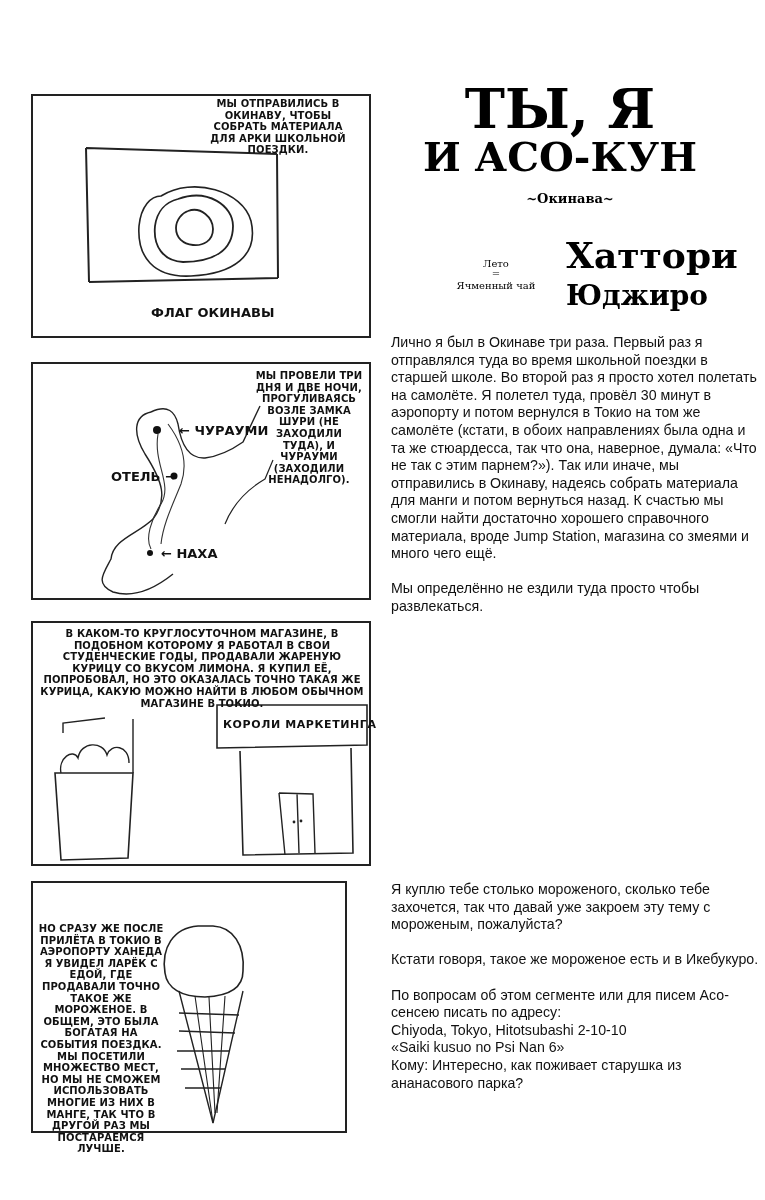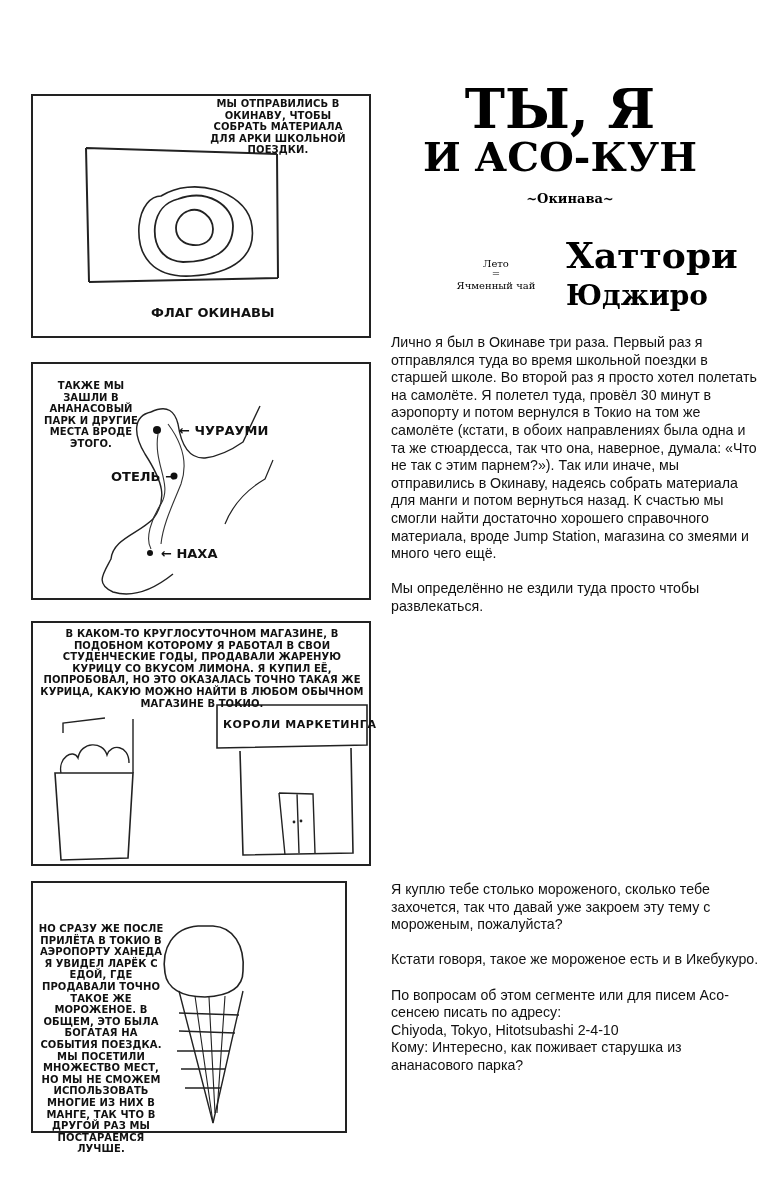--- a/index.html
+++ b/index.html
@@ -41,21 +41,21 @@
   <svg width="340" height="238" viewBox="0 0 340 238">
     <path d="M118 48 C 100 52, 100 70, 112 90 C 130 118, 135 135, 120 155 C 105 170, 80 175, 78 195 C 70 210, 62 220, 80 228 C 100 234, 120 226, 140 210" stroke="#222" stroke-width="1.4" fill="none"></path>
     <path d="M118 48 C 135 40, 142 48, 145 60 C 148 80, 155 95, 172 94 C 188 92, 200 85, 210 78 L 227 42" stroke="#222" stroke-width="1.4" fill="none"></path>
     <path d="M192 160 C 200 140, 215 125, 232 115 L 240 96" stroke="#222" stroke-width="1.2" fill="none"></path>
     <path d="M125 70 C 120 100, 140 120, 128 140 C 118 155, 112 175, 118 185" stroke="#333" stroke-width="1.1" fill="none"></path>
     <path d="M135 60 C 150 80, 155 100, 148 120 C 140 140, 130 160, 128 180" stroke="#333" stroke-width="1.1" fill="none"></path>
     <circle cx="124" cy="66" r="4" fill="#111"></circle>
     <circle cx="141" cy="112" r="3.5" fill="#111"></circle>
     <circle cx="117" cy="189" r="3" fill="#111"></circle>
   </svg>
-  <div class="cap" style="left:8px; top:16px; width:100px;">Также мы зашли в ананасовый парк и другие места вроде этого.</div>
+  <div class="cap" style="left:222px; top:6px; width:108px;">Мы провели три дня и две ночи, прогуливаясь возле замка Шури (не заходили туда), и Чурауми (заходили ненадолго).</div>
   <div class="lbl" style="left:146px; top:61px;">← Чурауми</div>
   <div class="lbl" style="left:78px; top:107px;">Отель →</div>
   <div class="lbl" style="left:128px; top:184px;">← Наха</div>
 </div>
 
 <div class="panel" style="left:31px; top:621px; width:340px; height:245px;">
   <svg width="340" height="245" viewBox="0 0 340 245">
 
     <path d="M22 150 L 100 150 L 95 235 L 28 237 Z" stroke="#222" stroke-width="1.6" fill="none"></path>
     <path d="M30 110 L 30 100 L 72 95 M 100 96 L 100 150" stroke="#222" stroke-width="1.4" fill="none"></path>
@@ -84,15 +84,16 @@
 
 <div class="body-text" style="left:391px; top:334px; width:372px;">
   <p>Лично я был в Окинаве три раза. Первый раз я отправлялся туда во время школьной поездки в старшей школе. Во второй раз я просто хотел полетать на самолёте. Я полетел туда, провёл 30 минут в аэропорту и потом вернулся в Токио на том же самолёте (кстати, в обоих направлениях была одна и та же стюардесса, так что она, наверное, думала: «Что не так с этим парнем?»). Так или иначе, мы отправились в Окинаву, надеясь собрать материала для манги и потом вернуться назад. К счастью мы смогли найти достаточно хорошего справочного материала, вроде Jump Station, магазина со змеями и много чего ещё.</p>
   <p>Мы определённо не ездили туда просто чтобы развлекаться.</p>
 </div>
 
 <div class="body-text" style="left:391px; top:881px; width:372px;">
   <p>Я куплю тебе столько мороженого, сколько тебе захочется, так что давай уже закроем эту тему с мороженым, пожалуйста?</p>
   <p>Кстати говоря, такое же мороженое есть и в Икебукуро.</p>
   <div>По вопросам об этом сегменте или для писем Асо-сенсею писать по адресу:</div>
-  <div>Chiyoda, Tokyo, Hitotsubashi 2-4-10</div>
+  <div>Chiyoda, Tokyo, Hitotsubashi 2-10-10</div>
+  <div>«Saiki kusuo no Psi Nan 6»</div>
   <div style="width:340px;">Кому: Интересно, как поживает старушка из ананасового парка?</div>
 </div>
 
 </body></html>

